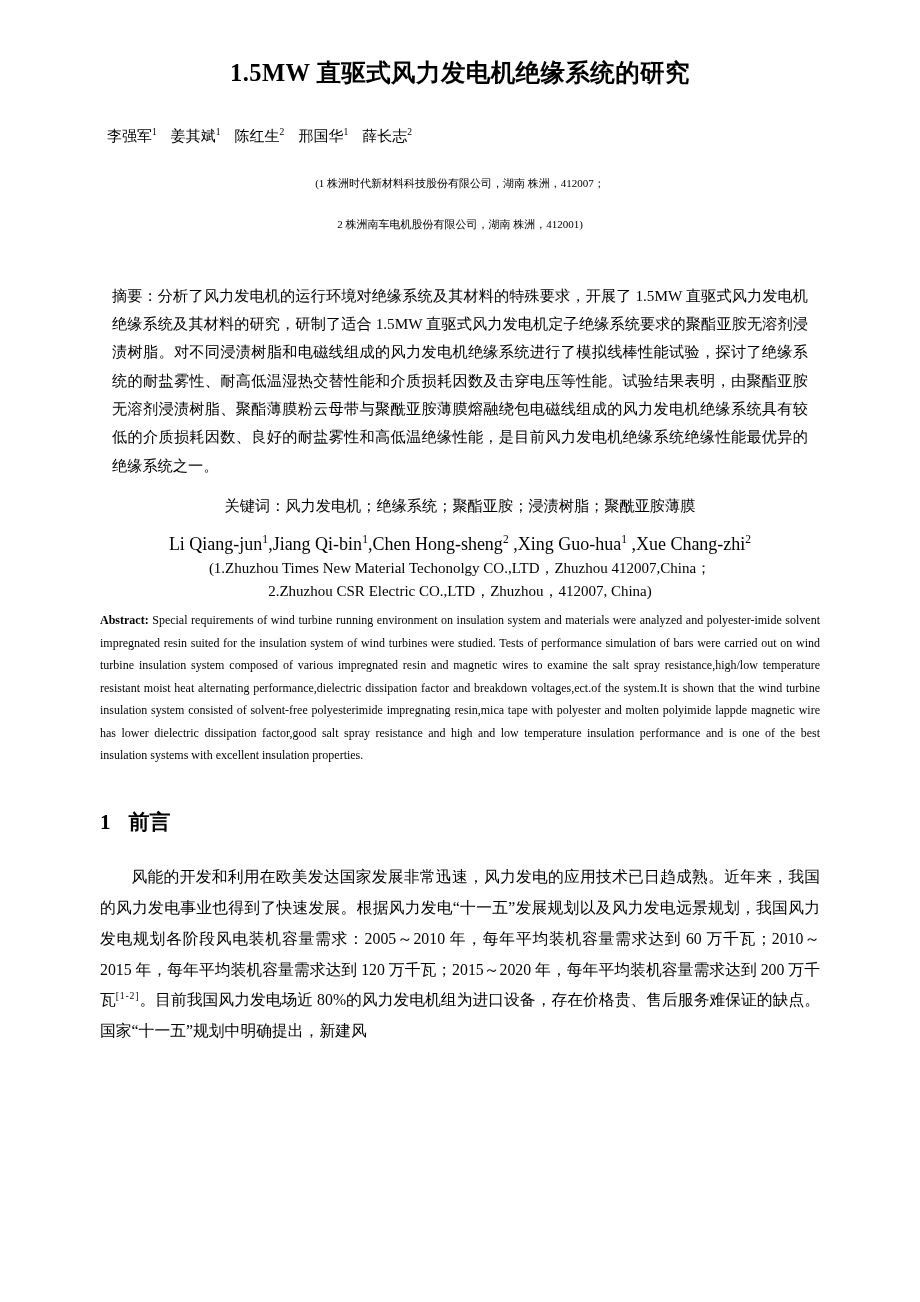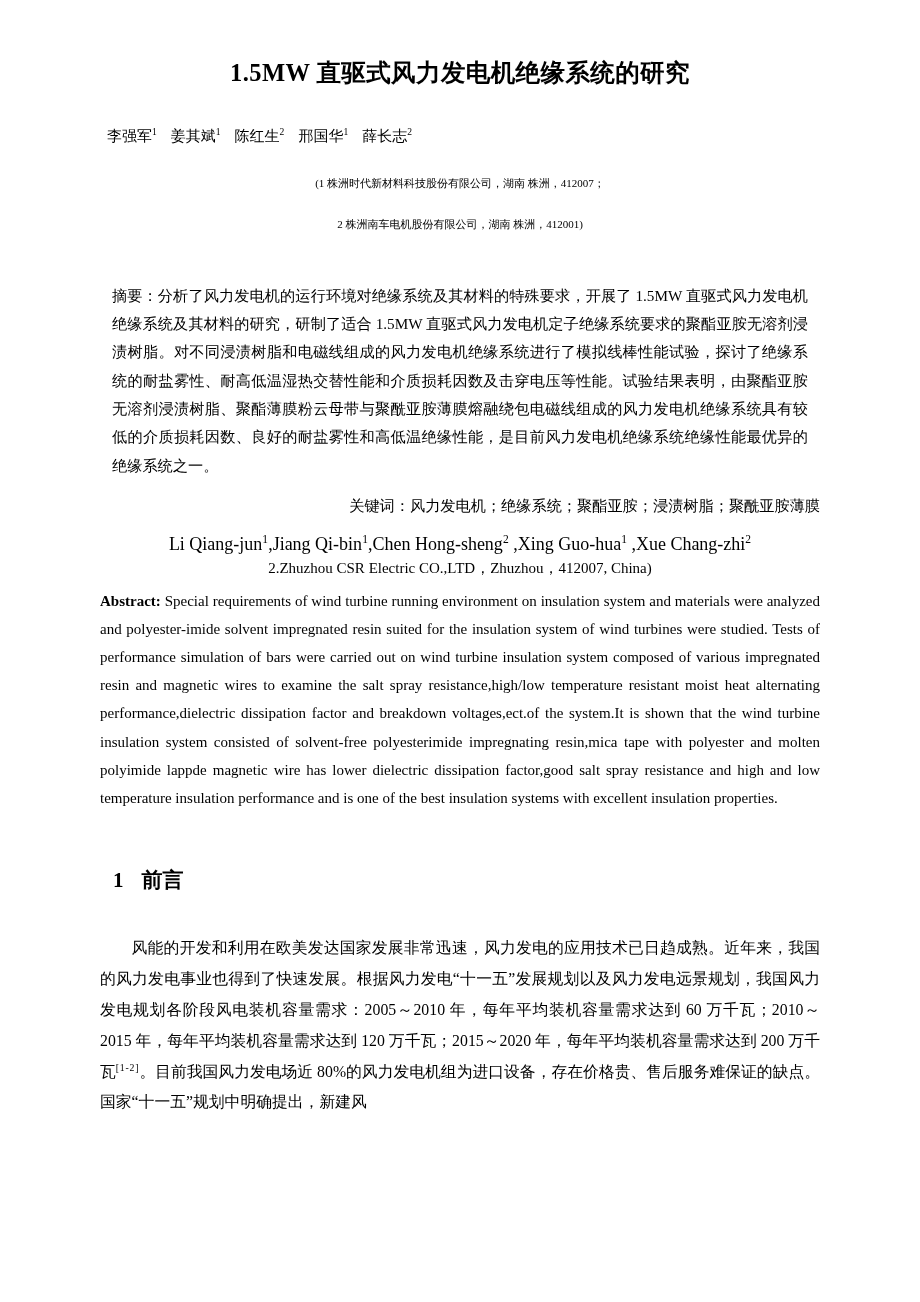--- a/index.html
+++ b/index.html
@@ -67,21 +67,21 @@
     font-size: 15.2px;
     line-height: 1.86;
     text-align: justify;
     text-justify: inter-character;
     text-align-last: left;
   }
   .cn-keywords {
     margin: 0;
     font-size: 15.2px;
     line-height: 1.86;
-    text-align: right;
+    text-align: center;
   }
 
   
   .en-title {
     margin: 0;
     padding-top: 8px;
     text-align: center;
     font-size: 21px;
     font-weight: 700;
     line-height: 1.35;
@@ -99,37 +99,37 @@
     margin: 0;
     text-align: center;
     font-size: 15px;
     line-height: 1.5;
   }
 
   
   .en-abstract {
     margin: 0;
     padding-top: 7px;
-    font-size: 15px;
+    font-size: 12px;
     line-height: 1.88;
     text-align: justify;
     text-align-last: left;
   }
   .en-abstract b, .en-keywords b { font-weight: 700; }
   .en-keywords {
     margin: 0;
     padding-top: 12px;
     font-size: 15.2px;
     line-height: 1.88;
     text-align: left;
   }
 
   
   .section-head {
-    margin: 13px;
+    margin: 0;
     padding-top: 42px;
     font-size: 21px;
     font-weight: 700;
     line-height: 1.3;
   }
   .section-head .num { margin-right: 18px; }
 
   
   .body-para {
     margin: 0;
@@ -163,20 +163,21 @@
 
   <p class="affil-cn second">2 株洲南车电机股份有限公司，湖南 株洲，412001)</p>
 
   <p class="cn-abstract">摘要：分析了风力发电机的运行环境对绝缘系统及其材料的特殊要求，开展了 1.5MW 直驱式风力发电机绝缘系统及其材料的研究，研制了适合 1.5MW 直驱式风力发电机定子绝缘系统要求的聚酯亚胺无溶剂浸渍树脂。对不同浸渍树脂和电磁线组成的风力发电机绝缘系统进行了模拟线棒性能试验，探讨了绝缘系统的耐盐雾性、耐高低温湿热交替性能和介质损耗因数及击穿电压等性能。试验结果表明，由聚酯亚胺无溶剂浸渍树脂、聚酯薄膜粉云母带与聚酰亚胺薄膜熔融绕包电磁线组成的风力发电机绝缘系统具有较低的介质损耗因数、良好的耐盐雾性和高低温绝缘性能，是目前风力发电机绝缘系统绝缘性能最优异的绝缘系统之一。</p>
 
   <p class="cn-keywords">关键词：风力发电机；绝缘系统；聚酯亚胺；浸渍树脂；聚酰亚胺薄膜</p>
 
 
   <p class="authors-en"><span><span>Li Qiang-jun</span><sup>1</sup></span>,<span><span>Jiang Qi-bin</span><sup>1</sup></span>,<span><span>Chen Hong-sheng</span><sup>2</sup></span> ,<span><span>Xing Guo-hua</span><sup>1</sup></span> ,<span><span>Xue Chang-zhi</span><sup>2</sup></span></p>
 
+  <p class="affil-en">(1.Zhuzhou Times New Material Techonolgy CO.,LTD，Zhuzhou 412007,China；</p>
 
   <p class="affil-en">2.Zhuzhou CSR Electric CO.,LTD，Zhuzhou，412007, China)</p>
 
   <p class="en-abstract"><b>Abstract:</b><span> Special requirements of wind turbine running environment on insulation system and materials were analyzed and polyester-imide solvent impregnated resin suited for the insulation system of wind turbines were studied. Tests of performance simulation of bars were carried out on wind turbine insulation system composed of various impregnated resin and magnetic wires to examine the salt spray resistance,high/low temperature resistant moist heat alternating performance,dielectric dissipation factor and breakdown voltages,ect.of the system.It is shown that the wind turbine insulation system consisted of solvent-free polyesterimide impregnating resin,mica tape with polyester and molten polyimide lappde magnetic wire has lower dielectric dissipation factor,good salt spray resistance and high and low temperature insulation performance and is one of the best insulation systems with excellent insulation properties.</span></p>
 
 
   <h3 class="section-head"><span class="num">1</span><span>前言</span></h3>
 
   <p class="body-para"><span>风能的开发和利用在欧美发达国家发展非常迅速，风力发电的应用技术已日趋成熟。近年来，我国的风力发电事业也得到了快速发展。根据风力发电“十一五”发展规划以及风力发电远景规划，我国风力发电规划各阶段风电装机容量需求：2005～2010 年，每年平均装机容量需求达到 60 万千瓦；2010～2015 年，每年平均装机容量需求达到 120 万千瓦；2015～2020 年，每年平均装机容量需求达到 200 万千瓦</span><span class="cite">[1-2]</span><span>。目前我国风力发电场近 80%的风力发电机组为进口设备，存在价格贵、售后服务难保证的缺点。国家“十一五”规划中明确提出，新建风</span></p>
 

